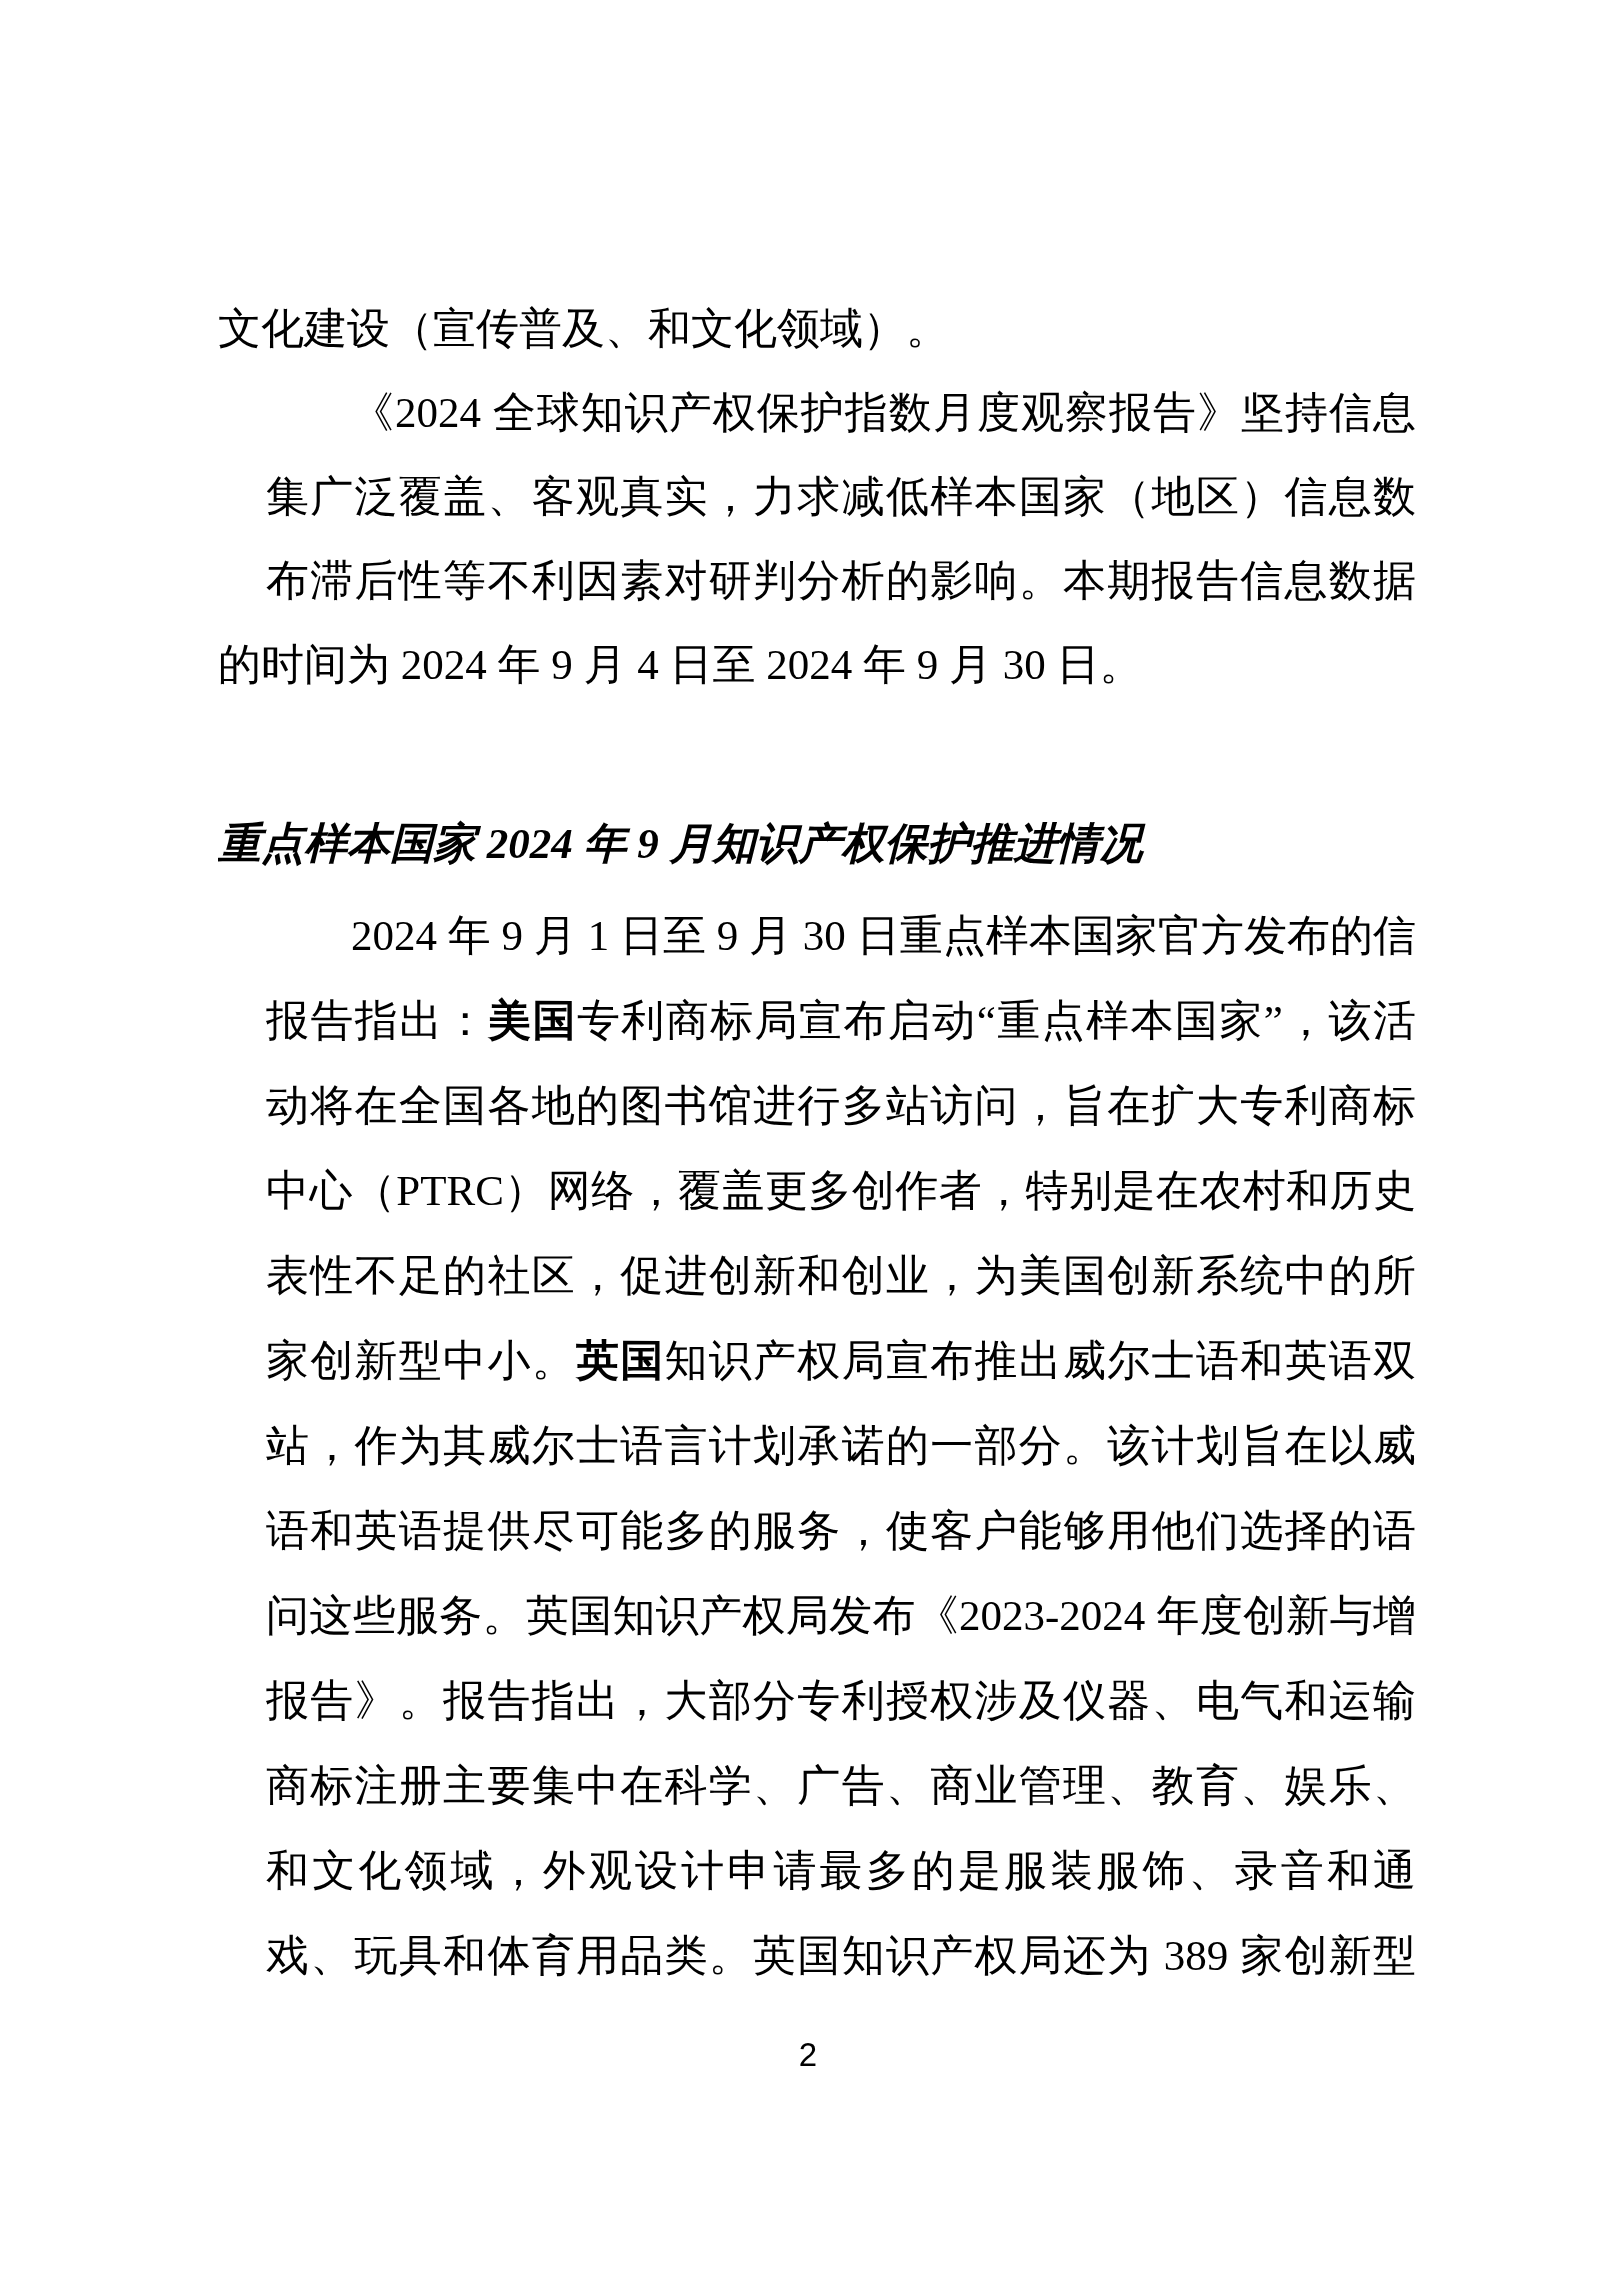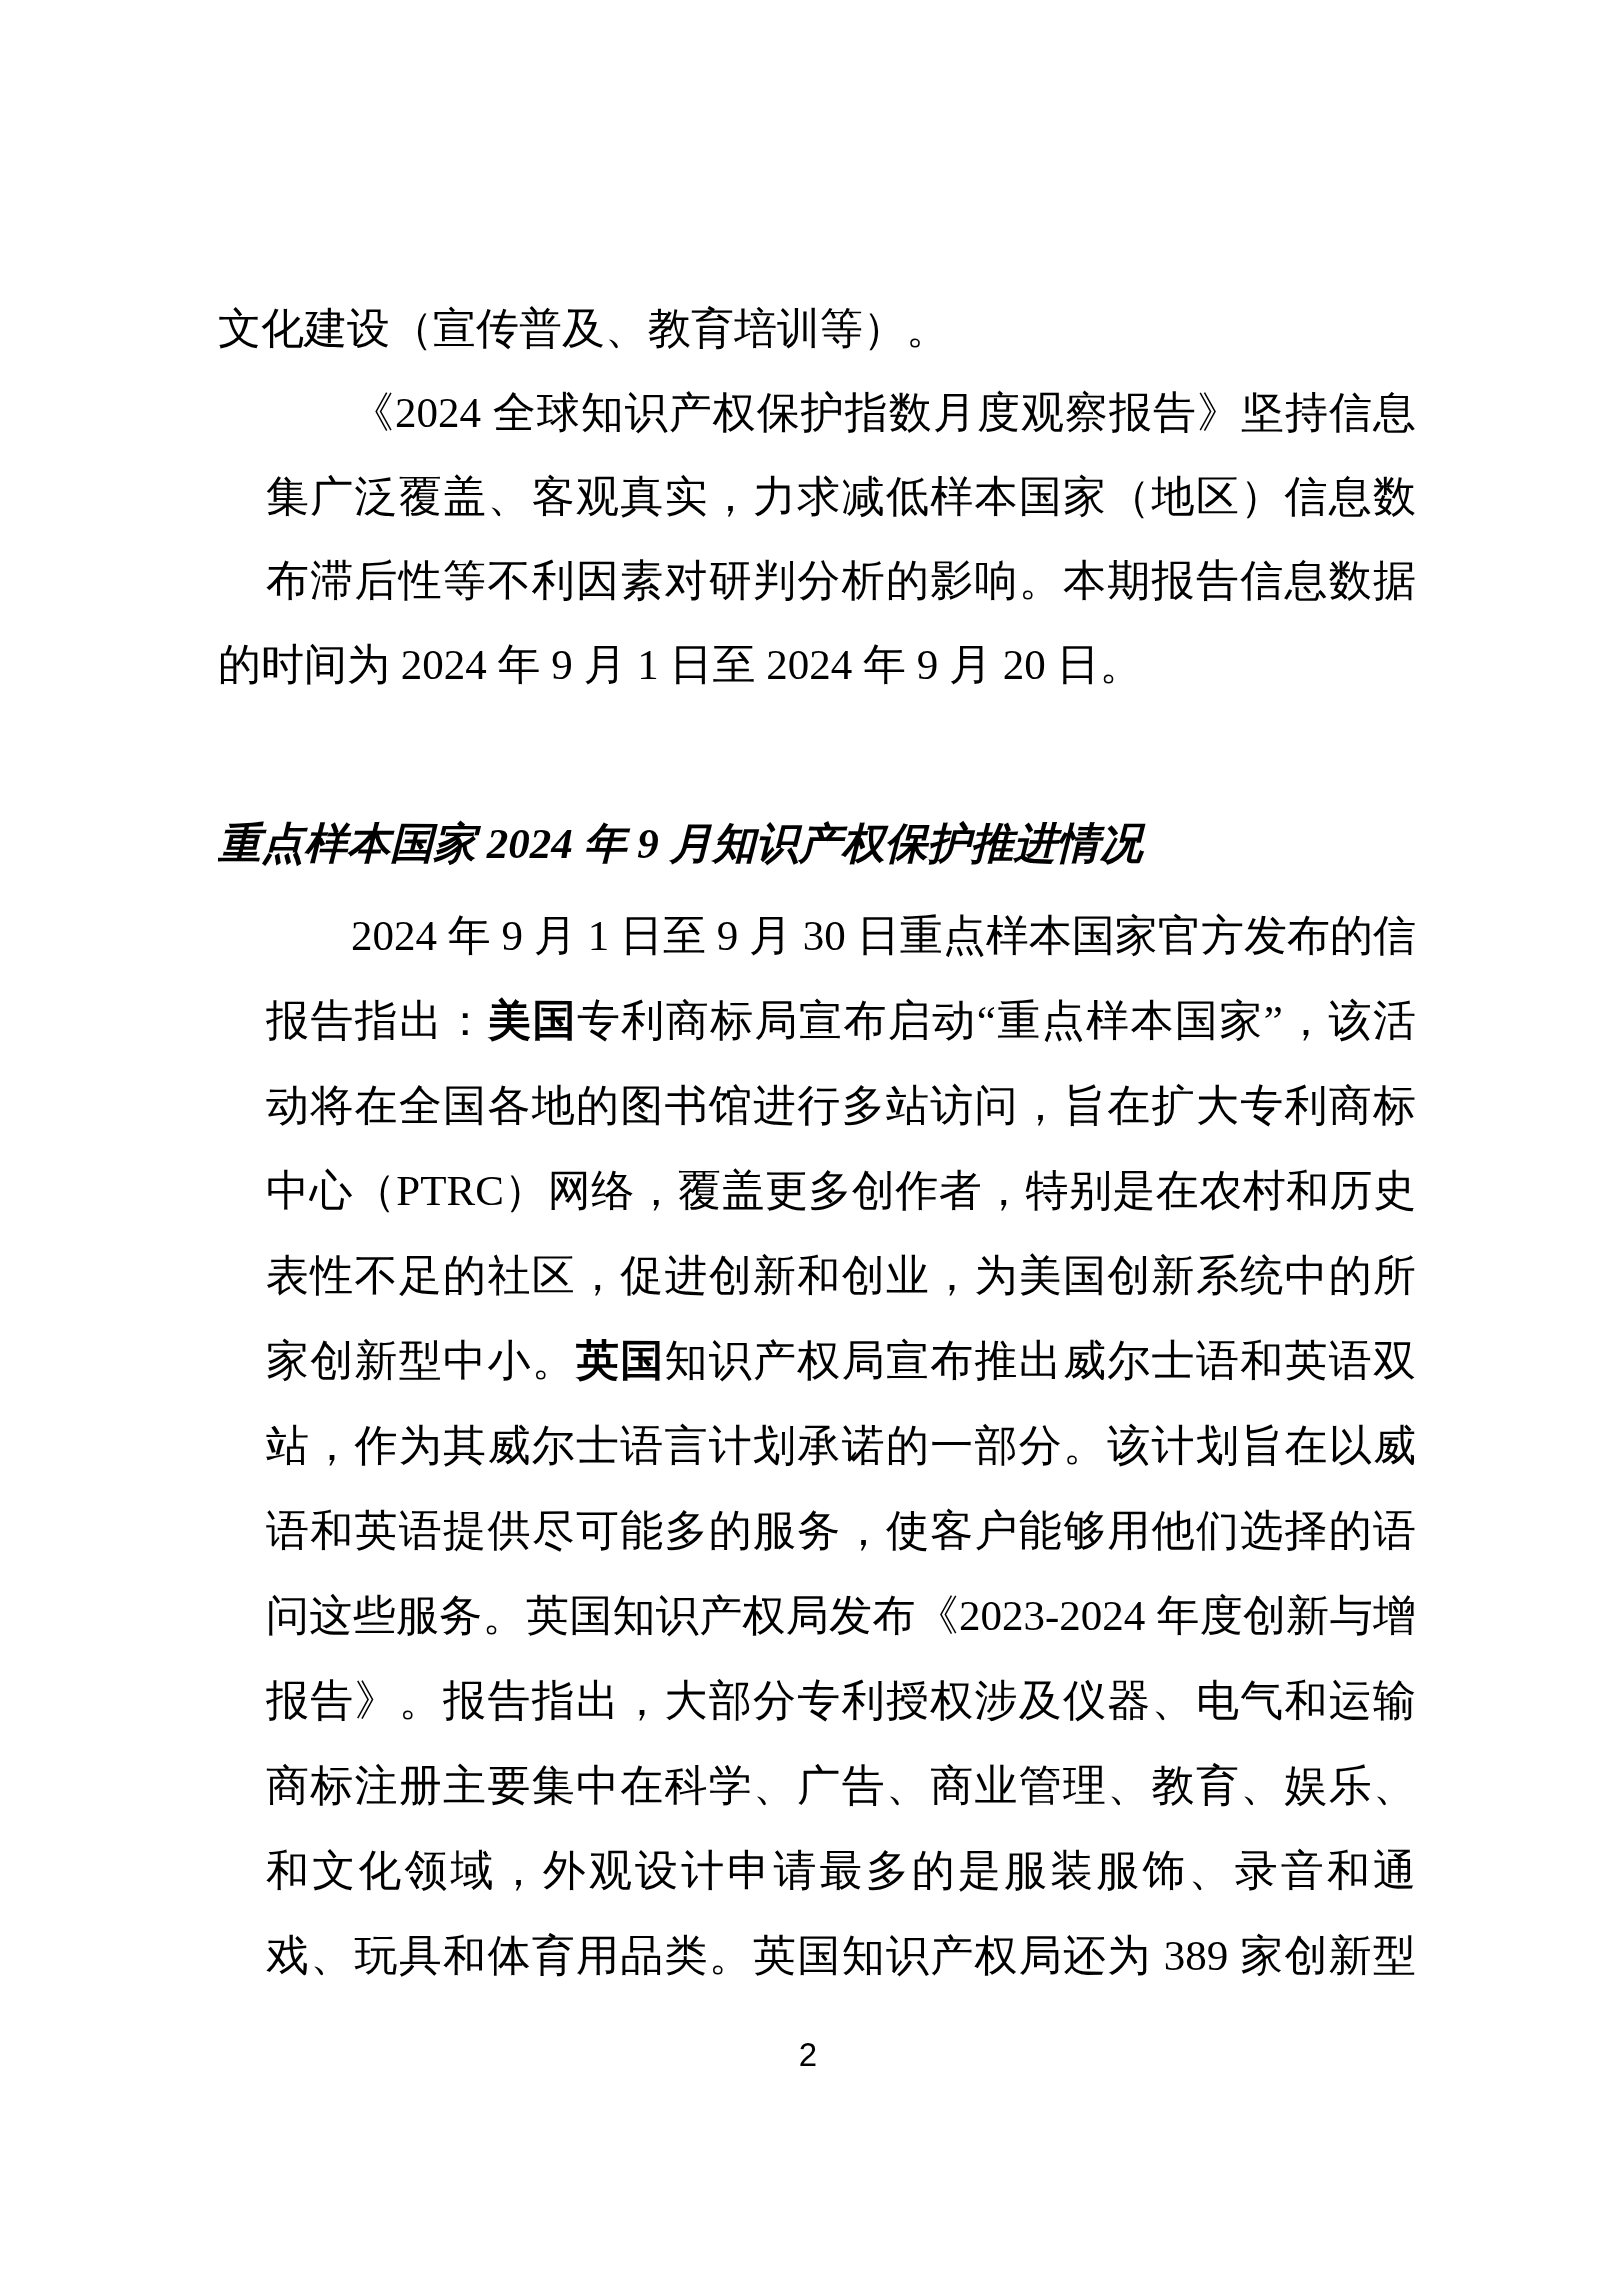--- a/index.html
+++ b/index.html
@@ -55,27 +55,27 @@
     line-height: 40px;
     color: #000000;
   }
 </style>
 </head>
 <body>
 
 <div class="page">
   <div class="doc">
       <div class="para continuation">
-        <div class="line"><span>文化建设（宣传普及、教育培训等）。</span></div>
+        <div class="line"><span>文化建设（宣传普及、和文化领域）。</span></div>
       </div>
       <div class="para body">
         <div class="line indent fill"><span>《2024 全球知识产权保护指数月度观察报告》坚持信息采</span></div>
         <div class="line fill"><span>集广泛覆盖、客观真实，力求减低样本国家（地区）信息数据发</span></div>
         <div class="line fill"><span>布滞后性等不利因素对研判分析的影响。本期报告信息数据采集</span></div>
-        <div class="line"><span>的时间为 2024 年 9 月 1 日至 2024 年 9 月 20 日。</span></div>
+        <div class="line"><span>的时间为 2024 年 9 月 4 日至 2024 年 9 月 30 日。</span></div>
       </div>
       <div class="para heading">
         <div class="line"><span class="bold">重点样本国家 2024 年 9 月知识产权保护推进情况</span></div>
       </div>
       <div class="para body2">
         <div class="line indent fill"><span>2024 年 9 月 1 日至 9 月 30 日重点样本国家官方发布的信息</span></div>
         <div class="line fill"><span>报告指出：</span><span class="bold">美国</span><span>专利商标局宣布启动“重点样本国家”，该活</span></div>
         <div class="line fill"><span>动将在全国各地的图书馆进行多站访问，旨在扩大专利商标资源</span></div>
         <div class="line fill"><span>中心（PTRC）网络，覆盖更多创作者，特别是在农村和历史上代</span></div>
         <div class="line fill"><span>表性不足的社区，促进创新和创业，为美国创新系统中的所有创</span></div>

